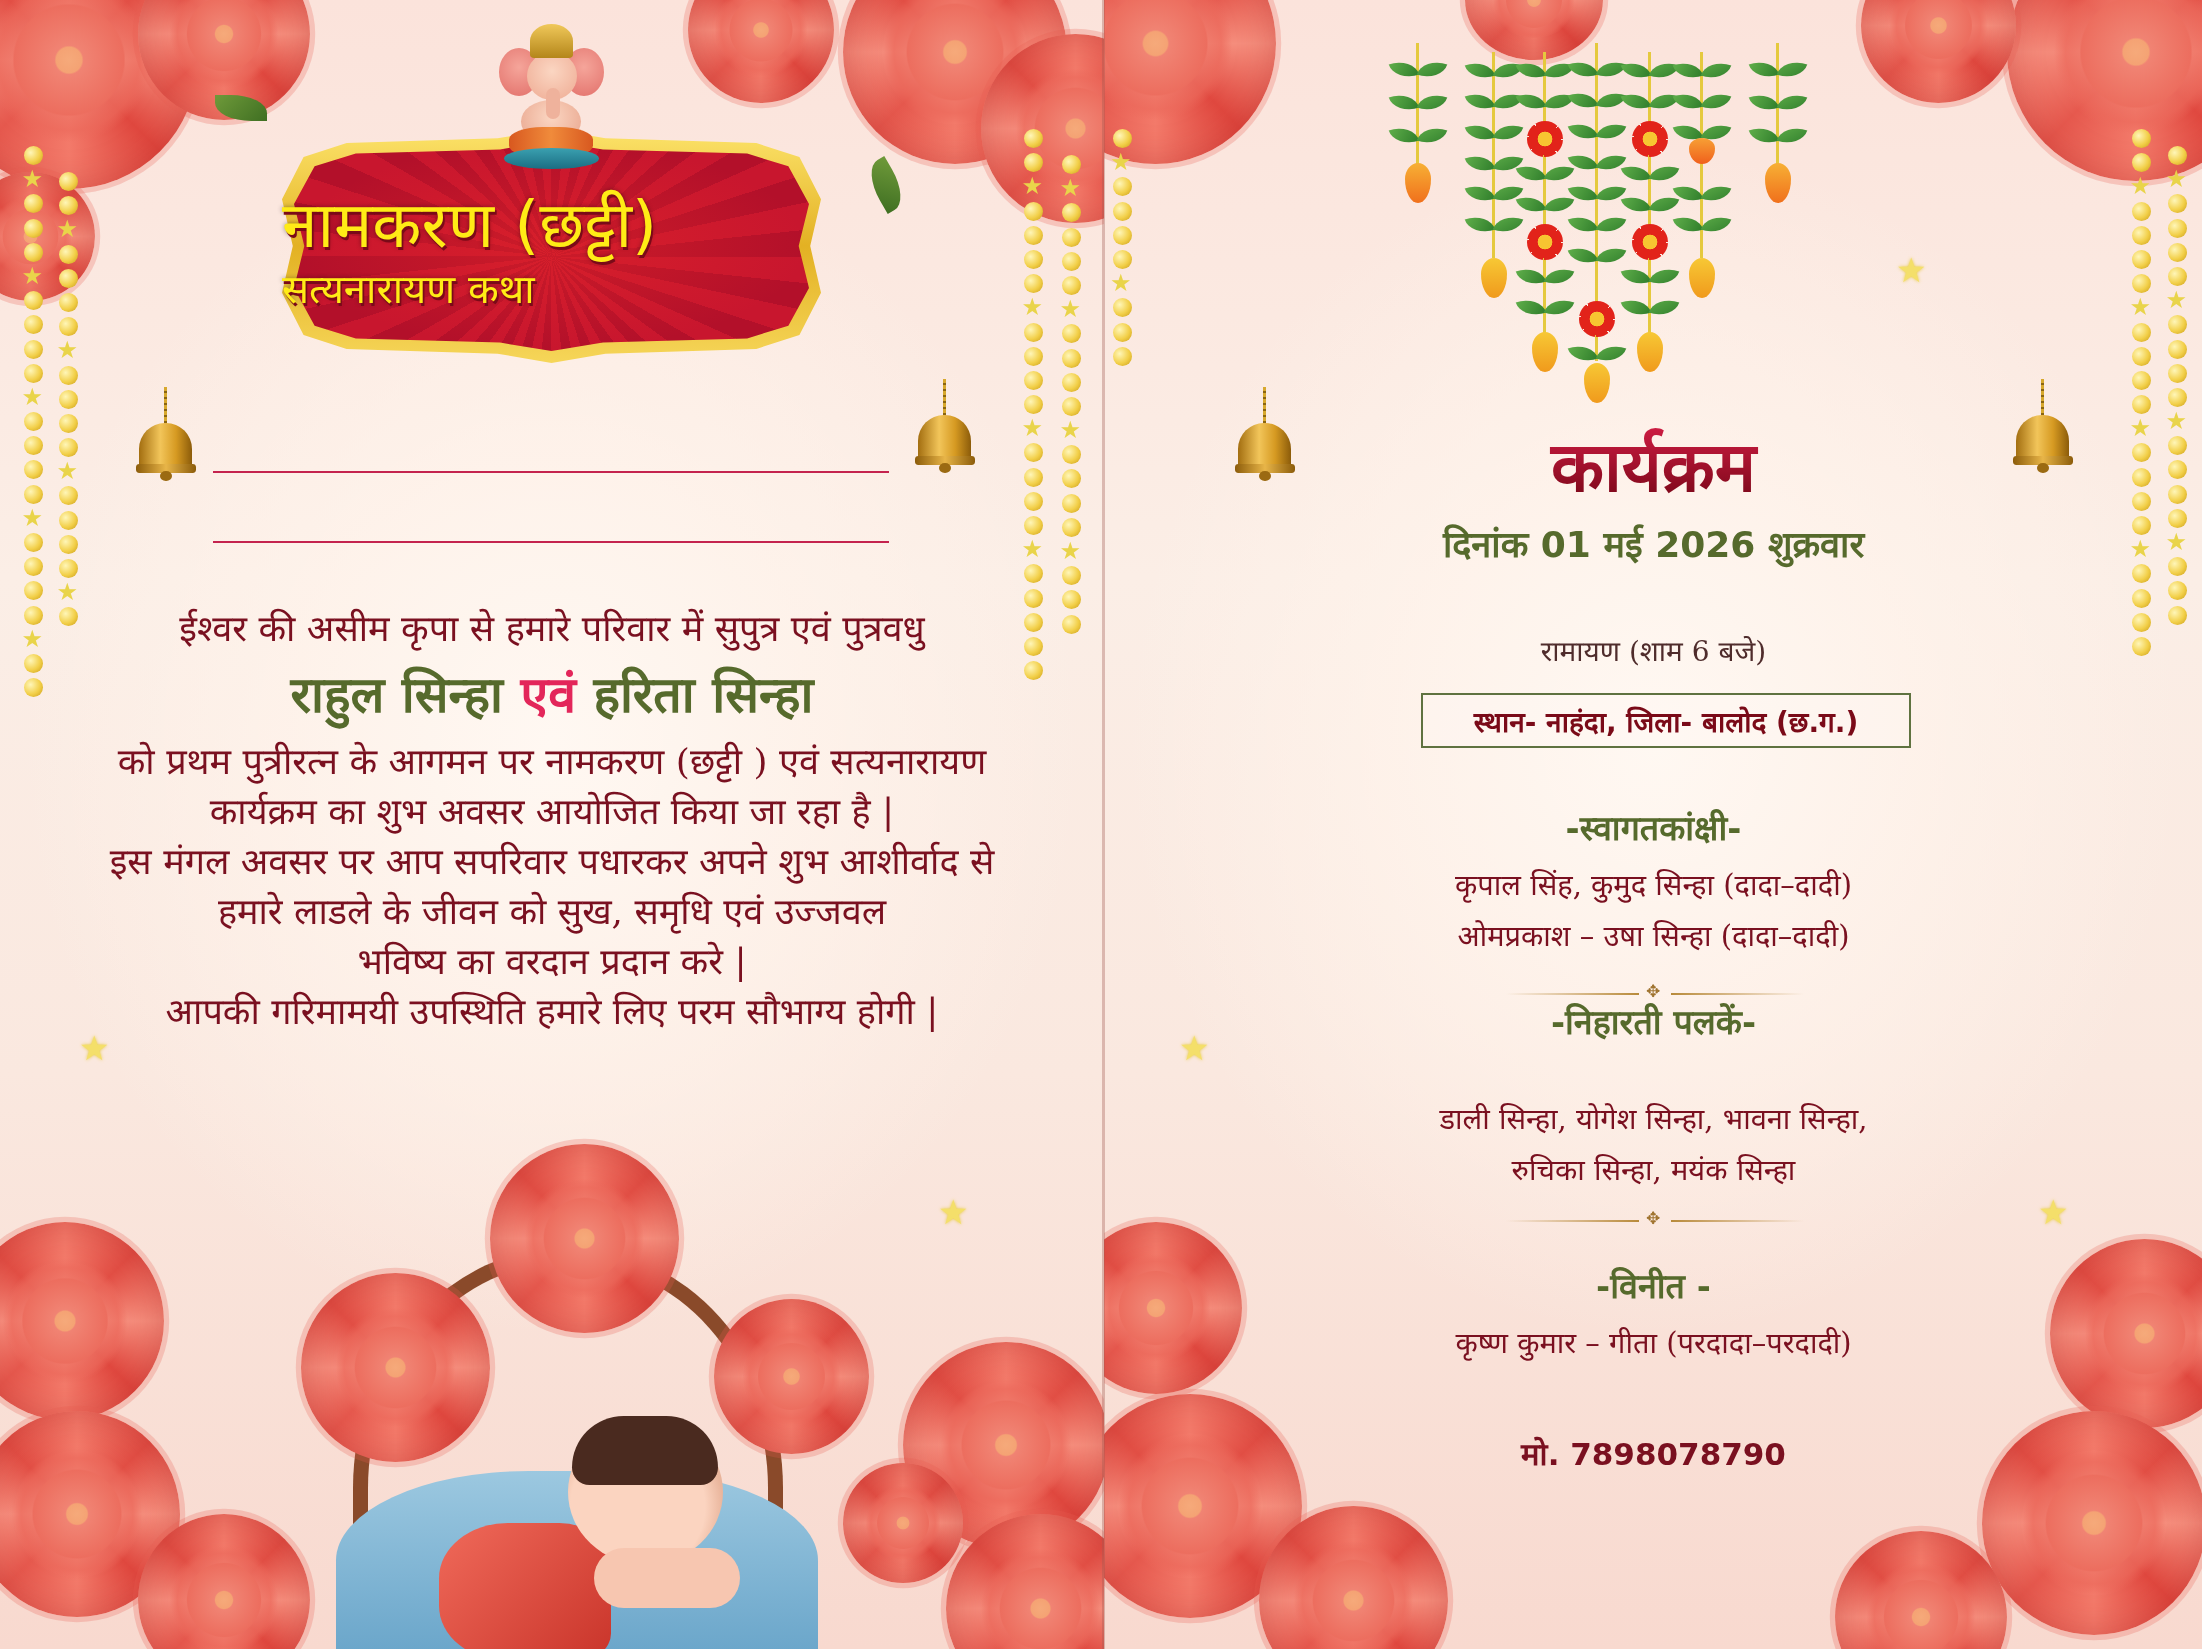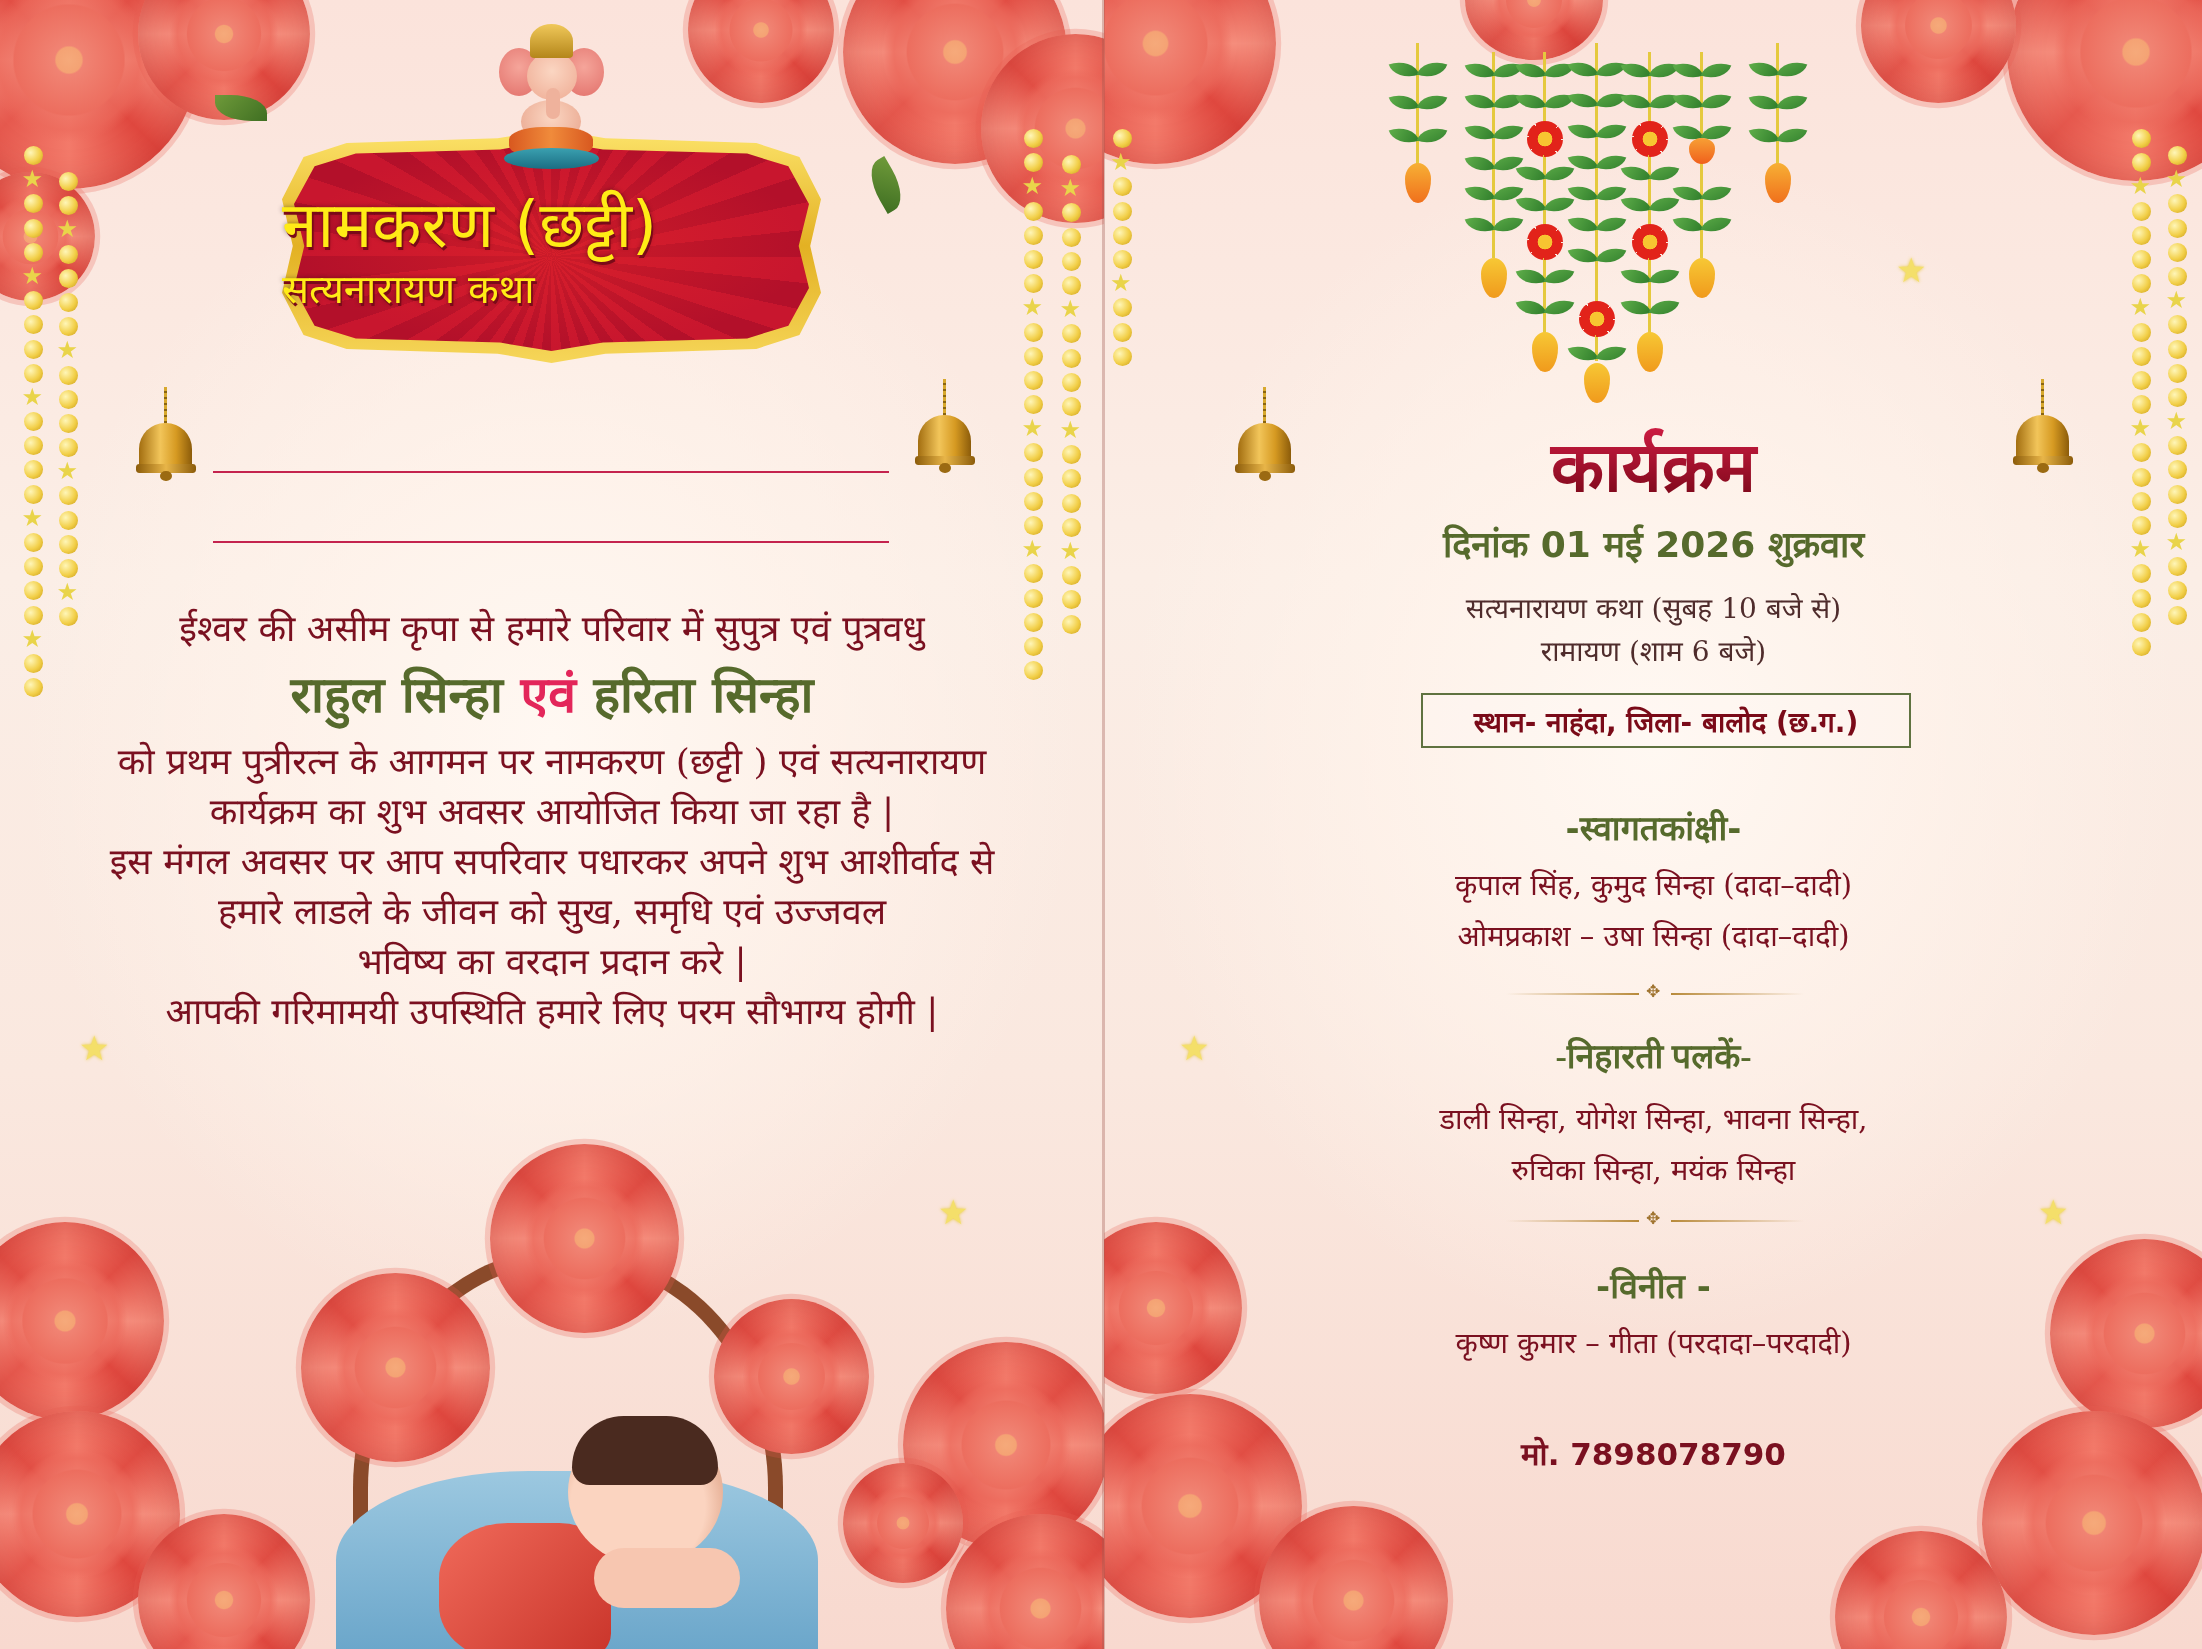--- a/index.html
+++ b/index.html
@@ -493,34 +493,33 @@
       <div class="rim"></div>
       <div class="clap"></div>
     </div>
 
   <div class="star-deco" style="left:792px; top:250px;">★</div>
   <div class="star-deco" style="left:75px; top:1028px;">★</div>
   <div class="star-deco" style="left:934px; top:1192px;">★</div>
 
   <div class="rc program-title">कार्यक्रम</div>
   <div class="rc date-line">दिनांक 01 मई 2026 शुक्रवार</div>
-  <div class="rc event-line" style="top:588px;">सत्यनारायण कथा (सुबह 10 बजे से)</div>
   <div class="rc event-line" style="top:631px;">रामायण (शाम 6 बजे)</div>
   <div class="venue-box">स्थान- नाहंदा, जिला- बालोद (छ.ग.)</div>
 
   <div class="rc sec-title" style="top:804px;">-स्वागतकांक्षी-</div>
   <div class="rc sec-line" style="top:864px;">कृपाल सिंह, कुमुद सिन्हा (दादा–दादी)</div>
   <div class="rc sec-line" style="top:915px;">ओमप्रकाश – उषा सिन्हा (दादा–दादी)</div>
   <div class="ornament" style="top:988px;">
       <div class="bar l"></div>
       <div class="mid">✥</div>
       <div class="bar r"></div>
     </div>
 
-  <div class="rc sec-title" style="top:1032px;font-family:Liberation Serif, serif;">-निहारती पलकें-</div>
+  <div class="rc sec-title" style="top:998px;">-निहारती पलकें-</div>
   <div class="rc sec-line" style="top:1098px;">डाली सिन्हा, योगेश सिन्हा, भावना सिन्हा,</div>
   <div class="rc sec-line" style="top:1149px;">रुचिका सिन्हा, मयंक सिन्हा</div>
   <div class="ornament" style="top:1215px;">
       <div class="bar l"></div>
       <div class="mid">✥</div>
       <div class="bar r"></div>
     </div>
 
   <div class="rc sec-title" style="top:1262px;">-विनीत -</div>
   <div class="rc sec-line" style="top:1322px;">कृष्ण कुमार – गीता (परदादा–परदादी)</div>

